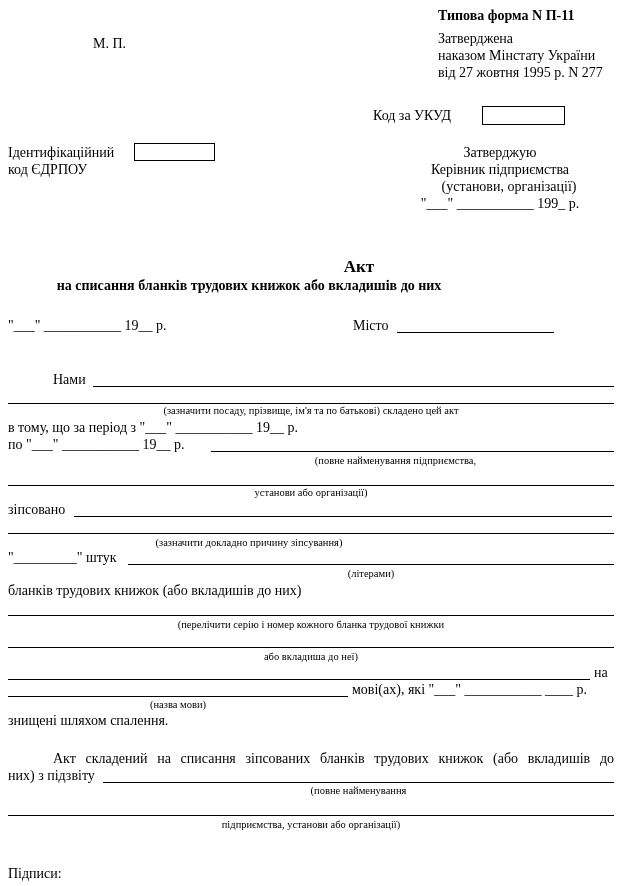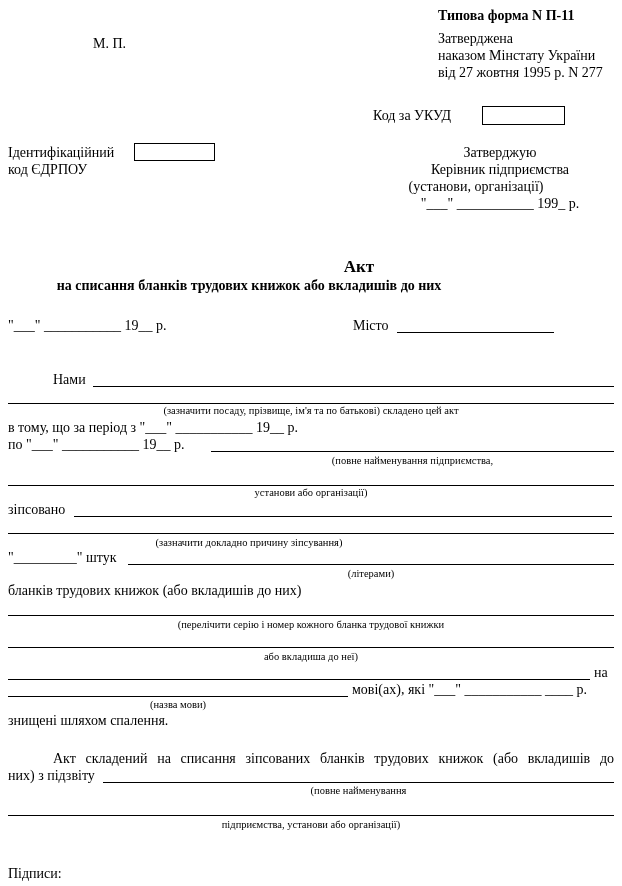--- a/index.html
+++ b/index.html
@@ -27,39 +27,39 @@
 
 <div class="abs" style="left:373px; top:108px;">Код за УКУД</div>
 <div class="box" style="left:482px; top:106px; width:81px; height:17px;"></div>
 
 <div class="abs" style="left:8px; top:145px;">Ідентифікаційний</div>
 <div class="abs" style="left:8px; top:162px;">код ЄДРПОУ</div>
 <div class="box" style="left:134px; top:143px; width:79px; height:16px;"></div>
 
 <div class="abs center" style="left:400px; width:200px; top:145px;">Затверджую</div>
 <div class="abs center" style="left:400px; width:200px; top:162px;">Керівник підприємства</div>
-<div class="abs center" style="left:376px; width:200px; top:179px;">(установи, організації)</div>
+<div class="abs center" style="left:409px; width:200px; top:179px;">(установи, організації)</div>
 <div class="abs center" style="left:400px; width:200px; top:196px;">"___" ___________ 199_ р.</div>
 
 <div class="abs bold center" style="left:0; width:622px; top:257px; font-size:17px; line-height:19px;padding-left:48px;">Акт</div>
 <div class="abs bold center" style="left:0; width:498px; top:277px; font-size:14px; line-height:18px;">на списання бланків трудових книжок або вкладишів до них</div>
 
 <div class="abs" style="left:8px; top:318px;">"___" ___________ 19__ р.</div>
 <div class="abs" style="left:353px; top:318px;">Місто</div>
 <div class="fill" style="left:397px; top:318px; width:157px;"></div>
 
 <div class="abs" style="left:53px; top:372px;">Нами</div>
 <div class="fill" style="left:93px; top:372px; width:521px;"></div>
 <div class="fill" style="left:8px; top:389px; width:606px;"></div>
 <div class="abs small center" style="left:0; width:622px; top:405px;">(зазначити посаду, прізвище, ім'я та по батькові) складено цей акт</div>
 
 <div class="abs" style="left:8px; top:420px;">в тому, що за період з "___" ___________ 19__ р.</div>
 <div class="abs" style="left:8px; top:437px;">по "___" ___________ 19__ р.</div>
 <div class="fill" style="left:211px; top:437px; width:403px;"></div>
-<div class="abs small center" style="left:211px; width:403px; top:455px;">(повне найменування підприємства,</div>
+<div class="abs small center" style="left:194px; width:403px; top:455px;">(повне найменування підприємства,</div>
 <div class="fill" style="left:8px; top:471px; width:606px;"></div>
 <div class="abs small center" style="left:0; width:622px; top:487px;">установи або організації)</div>
 
 <div class="abs" style="left:8px; top:502px;">зіпсовано</div>
 <div class="fill" style="left:74px; top:502px; width:538px;"></div>
 <div class="fill" style="left:8px; top:519px; width:606px;"></div>
 <div class="abs small center" style="left:0; width:498px; top:537px;">(зазначити докладно причину зіпсування)</div>
 
 <div class="abs" style="left:8px; top:550px;">"_________" штук</div>
 <div class="fill" style="left:128px; top:550px; width:486px;"></div>

